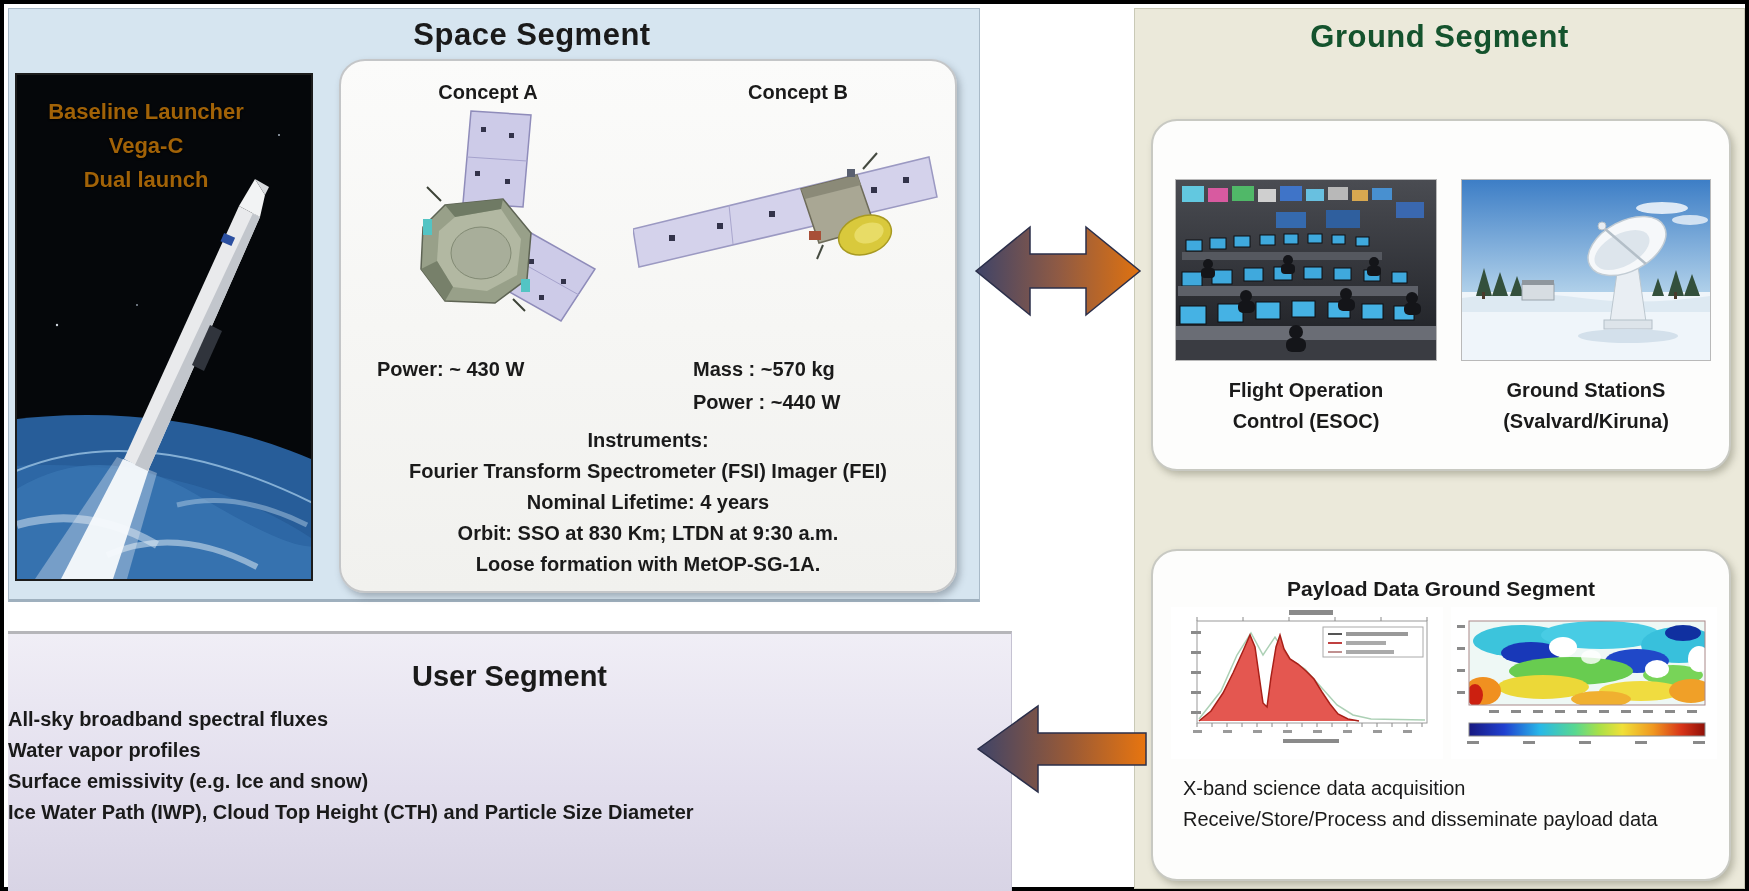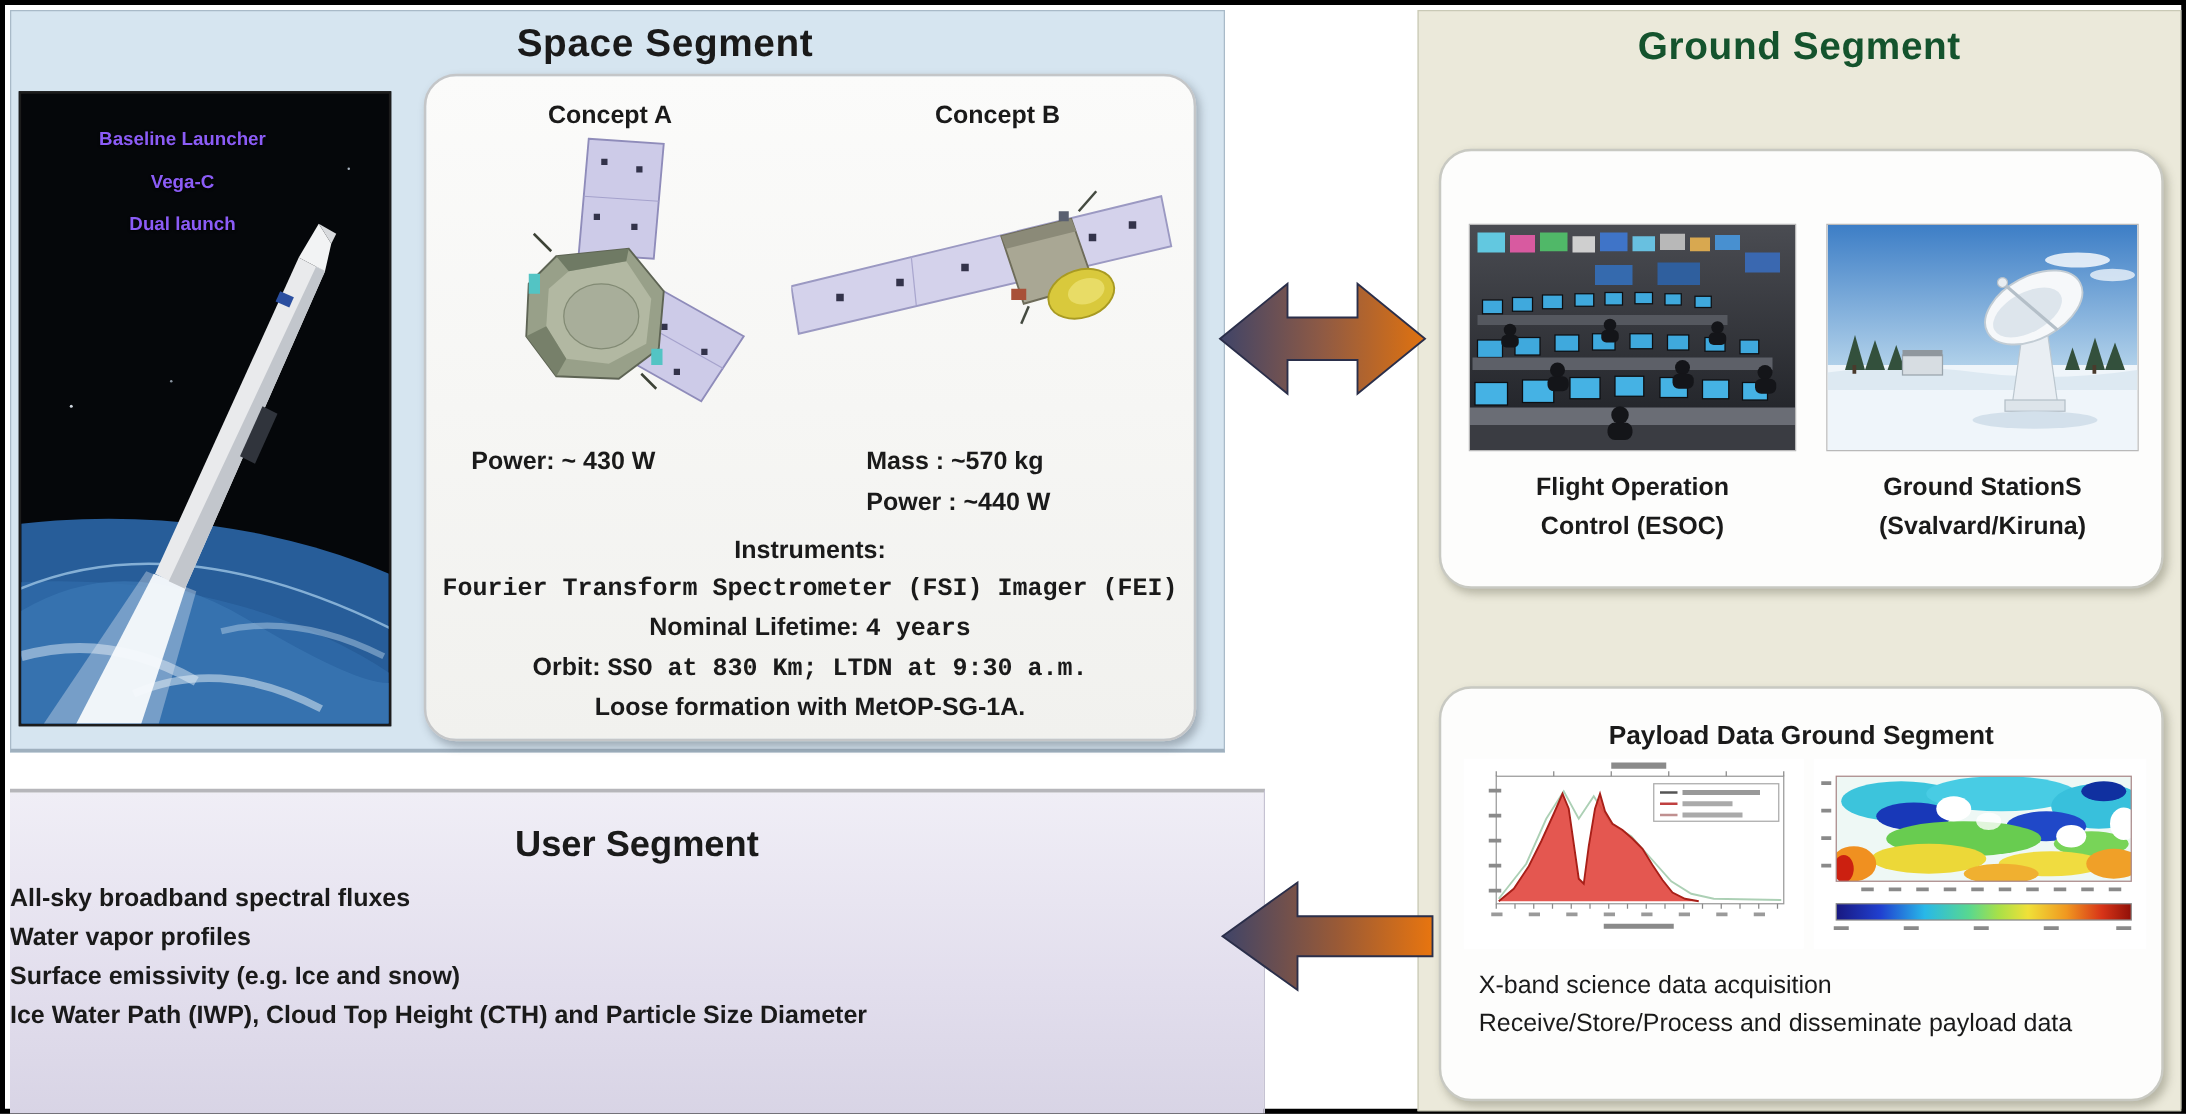--- a/index.html
+++ b/index.html
@@ -15,35 +15,35 @@
     position:absolute;left:4px;top:4px;width:972px;height:594px;
     background:linear-gradient(180deg,#dde9f3 0%,#d2e2ee 55%,#c6daе8 100%);
     background-color:#d6e5f0;
     border:1px solid #a9bac8;border-bottom:3px solid #9fb0be;
   }
   .space-title{position:absolute;top:8px;left:0;width:100%;text-align:center;
     transform:translateX(38px);font-size:31px;font-weight:700;letter-spacing:.5px;}
   .launcher-photo{position:absolute;left:6px;top:64px;width:298px;height:508px;
     background:#060608;border:2px solid #1c1c1c;overflow:hidden;}
   .launcher-caption{position:absolute;left:4px;top:20px;width:250px;text-align:center;
-    color:#8b5cf6;font-weight:700;font-size:15px;line-height:34px;z-index:2;
+    color:#a16207;font-weight:700;font-size:22px;line-height:34px;z-index:2;
     text-shadow:0 1px 2px #000;}
   .concept-card{position:absolute;left:330px;top:50px;width:618px;height:534px;
     background:linear-gradient(180deg,#fbfbfa,#f1f1ee);
     border:2px solid #c4c6c8;border-radius:26px;
     box-shadow:3px 4px 7px rgba(60,70,80,.35);}
   .concept-label{position:absolute;top:20px;width:200px;text-align:center;
     font-size:20px;font-weight:700;}
   .sat-a{position:absolute;left:42px;top:48px;}
   .sat-b{position:absolute;left:292px;top:58px;}
   .spec{position:absolute;font-size:20px;font-weight:700;line-height:33px;}
   .concept-center{position:absolute;left:0;top:364px;width:100%;text-align:center;
     font-size:20px;line-height:31px;}
   .concept-center .b{font-weight:700;}
-  .concept-center .m{font-weight:600;font-family:Liberation Mono, monospace;}
+  .concept-center .m{font-weight:600;}
 
   
   .user-panel{
     position:absolute;left:4px;top:627px;width:1004px;height:260px;
     background:linear-gradient(180deg,#f0eef6 0%,#e2deed 60%,#d8d4e5 100%);
     border-top:3px solid #b6b6ba;border-right:1px solid #c5c2d2;
   }
   .user-title{position:absolute;top:26px;left:0;width:100%;text-align:center;
     font-size:29px;font-weight:700;}
   .user-lines{position:absolute;top:70px;left:0;width:100%;text-align:left;

